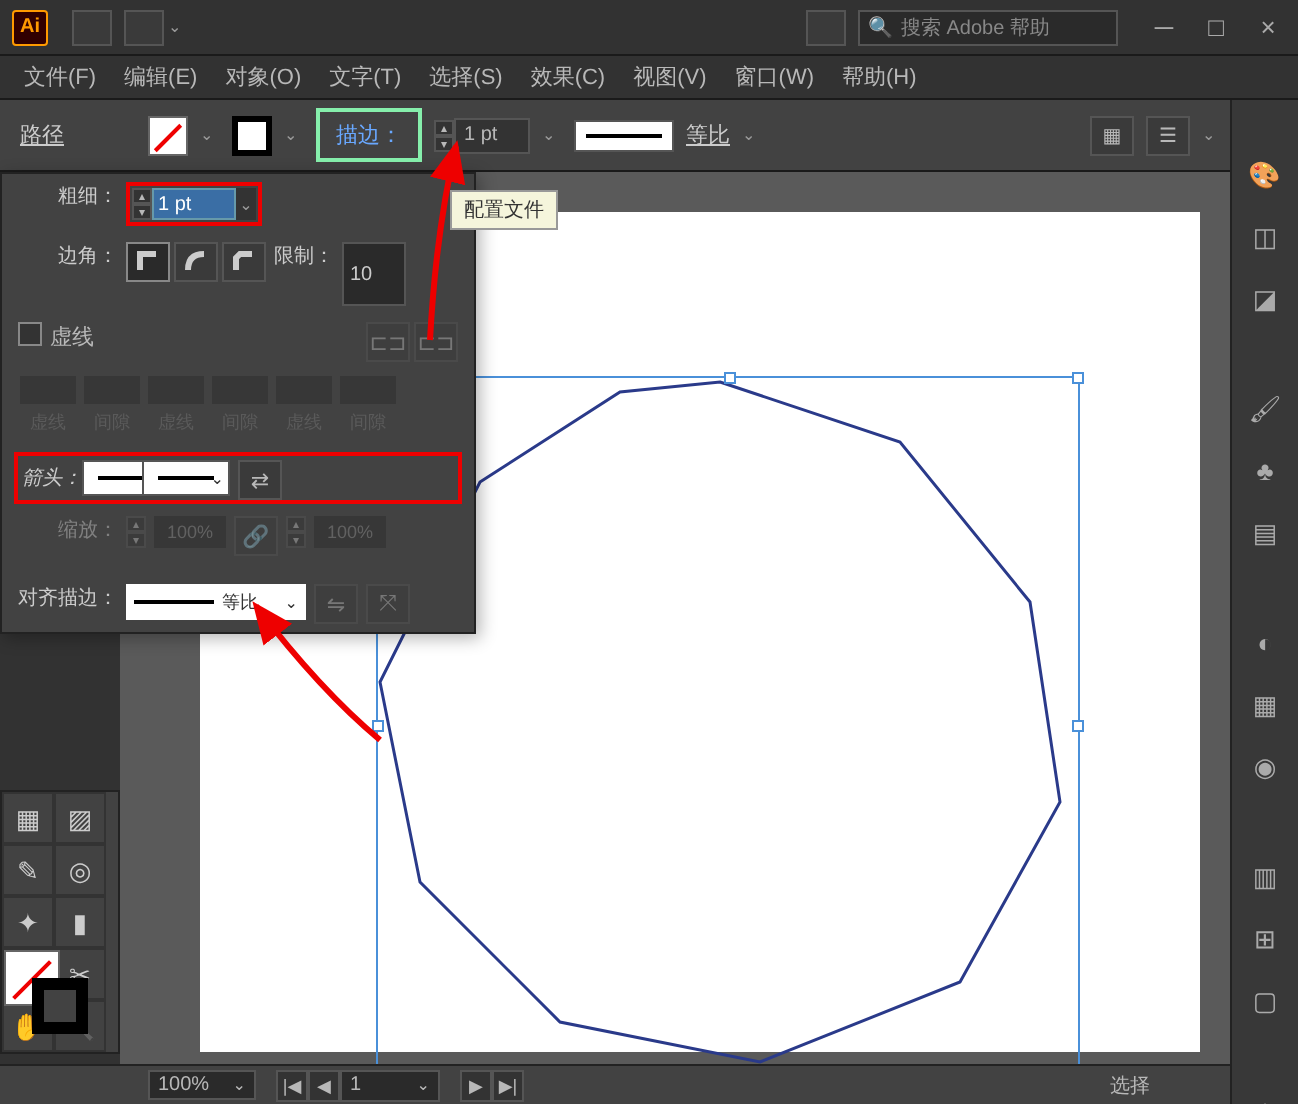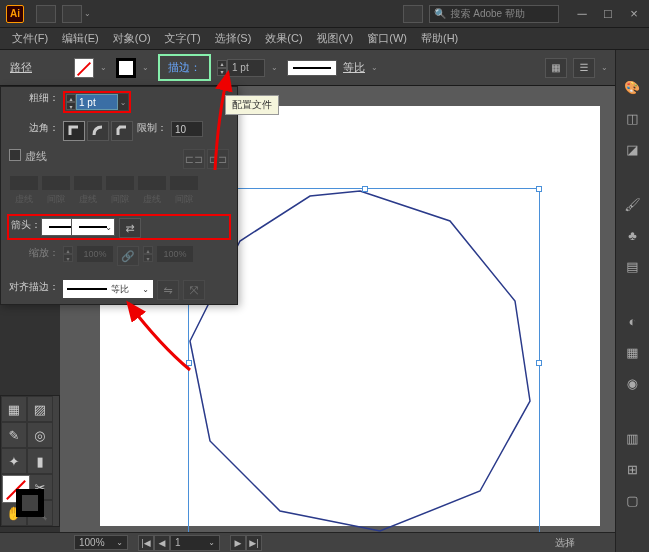--- a/index.html
+++ b/index.html
@@ -36,27 +36,27 @@
 
 
 .stroke-panel { position: absolute; left: 0; top: 86px; width: 238px; background: #424242; border: 1px solid #222; z-index: 10; box-shadow: 2px 2px 8px rgba(0,0,0,0.3); }
 .sp-row { display: flex; padding: 4px 8px; gap: 4px; min-height: 26px; }
 .sp-label { width: 50px; text-align: right; color: #ccc; font-size: 10px; }
 .weight-field { border: 2px solid #e00; padding: 1px; display: flex; }
 .weight-input { background: #3a6ea5; color: #fff; width: 42px; height: 16px; font-size: 10px; padding: 0 2px; border: 1px solid #69a; display: flex; align-items: center; }
 .btn-grp { display: flex; gap: 2px; }
 .sq-btn { width: 22px; height: 20px; background: #3a3a3a; border: 1px solid #555; display: flex; align-items: center; justify-content: center; }
 .sq-btn.active { background: #2a2a2a; border-color: #888; }
-.limit-input { background: #2a2a2a; border: 1px solid #555; width: 32px; height: 16px; font-size: 10px; color: #ccc; padding: 0 3px; display: flex; align-items: center; }
+.limit-input { background: #2a2a2a; border: 1px solid #555; width: 32px; height: 32px; font-size: 10px; color: #ccc; padding: 0 3px; display: flex; align-items: center; }
 .checkbox { width: 12px; height: 12px; border: 1px solid #888; background: #333; }
 .dash-grid { display: flex; gap: 2px; padding: 2px 8px; }
 .dash-cell { width: 30px; height: 16px; background: #2a2a2a; border: 1px solid #444; }
 .dash-labels { display: flex; gap: 2px; padding: 0 8px; font-size: 9px; color: #777; }
 .dash-lbl { width: 30px; text-align: center; }
-.arrow-row { border: 2px solid #e00; margin: 2px 6px; padding: 2px; display: flex; gap: 0; }
+.arrow-row { border: 2px solid #e00; margin: 2px 6px; padding: 2px; display: flex; align-items: center; gap: 0; font-style: italic; }
 .arrow-dd { width: 44px; height: 18px; background: #fff; border: 1px solid #555; display: flex; align-items: center; justify-content: center; position: relative; }
 .arrow-dd .ln { width: 28px; height: 2px; background: #000; }
 .arrow-dd .cv { position: absolute; right: 2px; font-size: 8px; color: #333; }
 .scale-val { background: #2a2a2a; width: 36px; height: 16px; font-size: 9px; color: #888; display: flex; align-items: center; justify-content: center; }
 .profile-dd { width: 90px; height: 18px; background: #fff; display: flex; align-items: center; padding: 0 4px; gap: 4px; font-size: 9px; color: #333; }
 
 
 .tooltip { position: absolute; left: 225px; top: 95px; background: #f5f5dc; border: 1px solid #999; padding: 2px 6px; font-size: 10px; color: #333; z-index: 20; }
 
 

